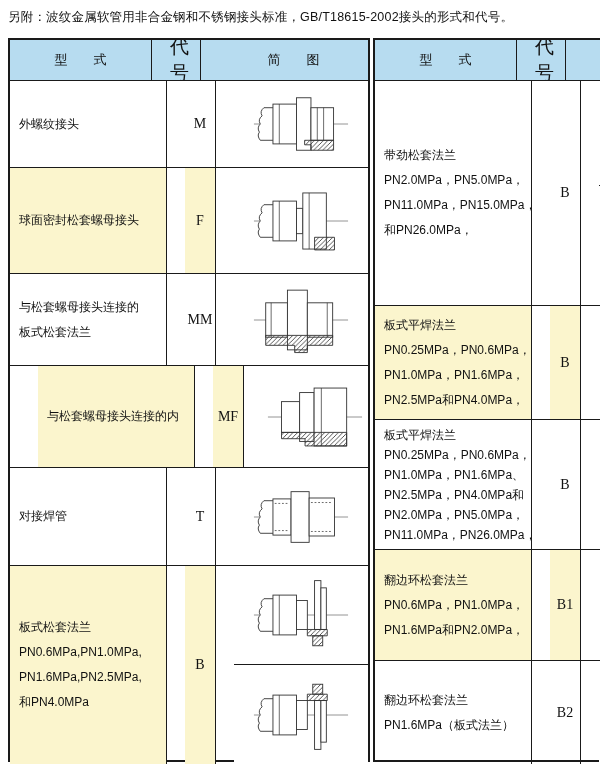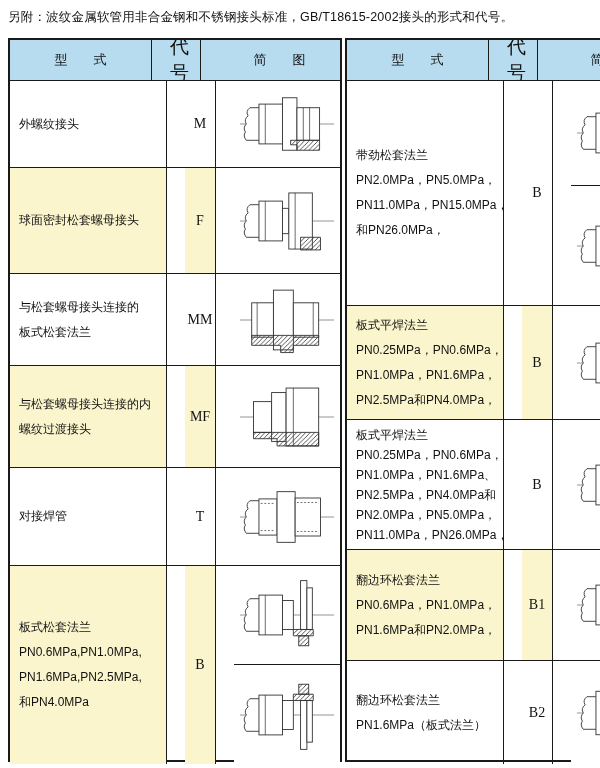--- a/index.html
+++ b/index.html
@@ -124,24 +124,23 @@
               <rect x="16" y="23" width="24" height="38" fill="#fff" stroke="#333"></rect>
               <line x1="22" y1="23" x2="22" y2="61" stroke="#333" stroke-width="0.8"></line>
               <rect x="40" y="9" width="22" height="66" fill="#fff" stroke="#333"></rect>
               <rect x="62" y="23" width="28" height="38" fill="#fff" stroke="#333"></rect>
               <line x1="84" y1="23" x2="84" y2="61" stroke="#333" stroke-width="0.8"></line>
               <path d="M16 59 L90 59 L90 70 L62 70 L62 78 L48 78 L48 70 L16 70 Z" fill="url(#hatch)" stroke="#333"></path>
             </svg>
           </div>
         </div>
       </div>
-      <div class="row hl" style="height: 102px;">
+      <div class="row hl" style="height: 102px; padding-left: 28px;">
         <div class="cell type-cell">
           <div class="type-line">与松套螺母接头连接的内</div>
-          <div class="type-line">螺纹过渡接头</div>
         </div>
         <div class="cell code-cell">MF</div>
         <div class="cell diagram-cell">
           <div class="sub" style="flex: 1 1 0px;">
             <svg width="106" height="76" viewBox="0 0 110 84" preserveAspectRatio="xMidYMid meet" fill="none" stroke-width="1">
               <line x1="3" y1="42" x2="107" y2="42" stroke="#555" stroke-width="0.7"></line>
               <rect x="18" y="25" width="20" height="34" fill="#fff" stroke="#333"></rect>
               <rect x="38" y="15" width="16" height="54" fill="#fff" stroke="#333"></rect>
               <rect x="54" y="10" width="36" height="64" fill="#fff" stroke="#333"></rect>
               <line x1="62" y1="10" x2="62" y2="74" stroke="#333" stroke-width="0.8"></line>

